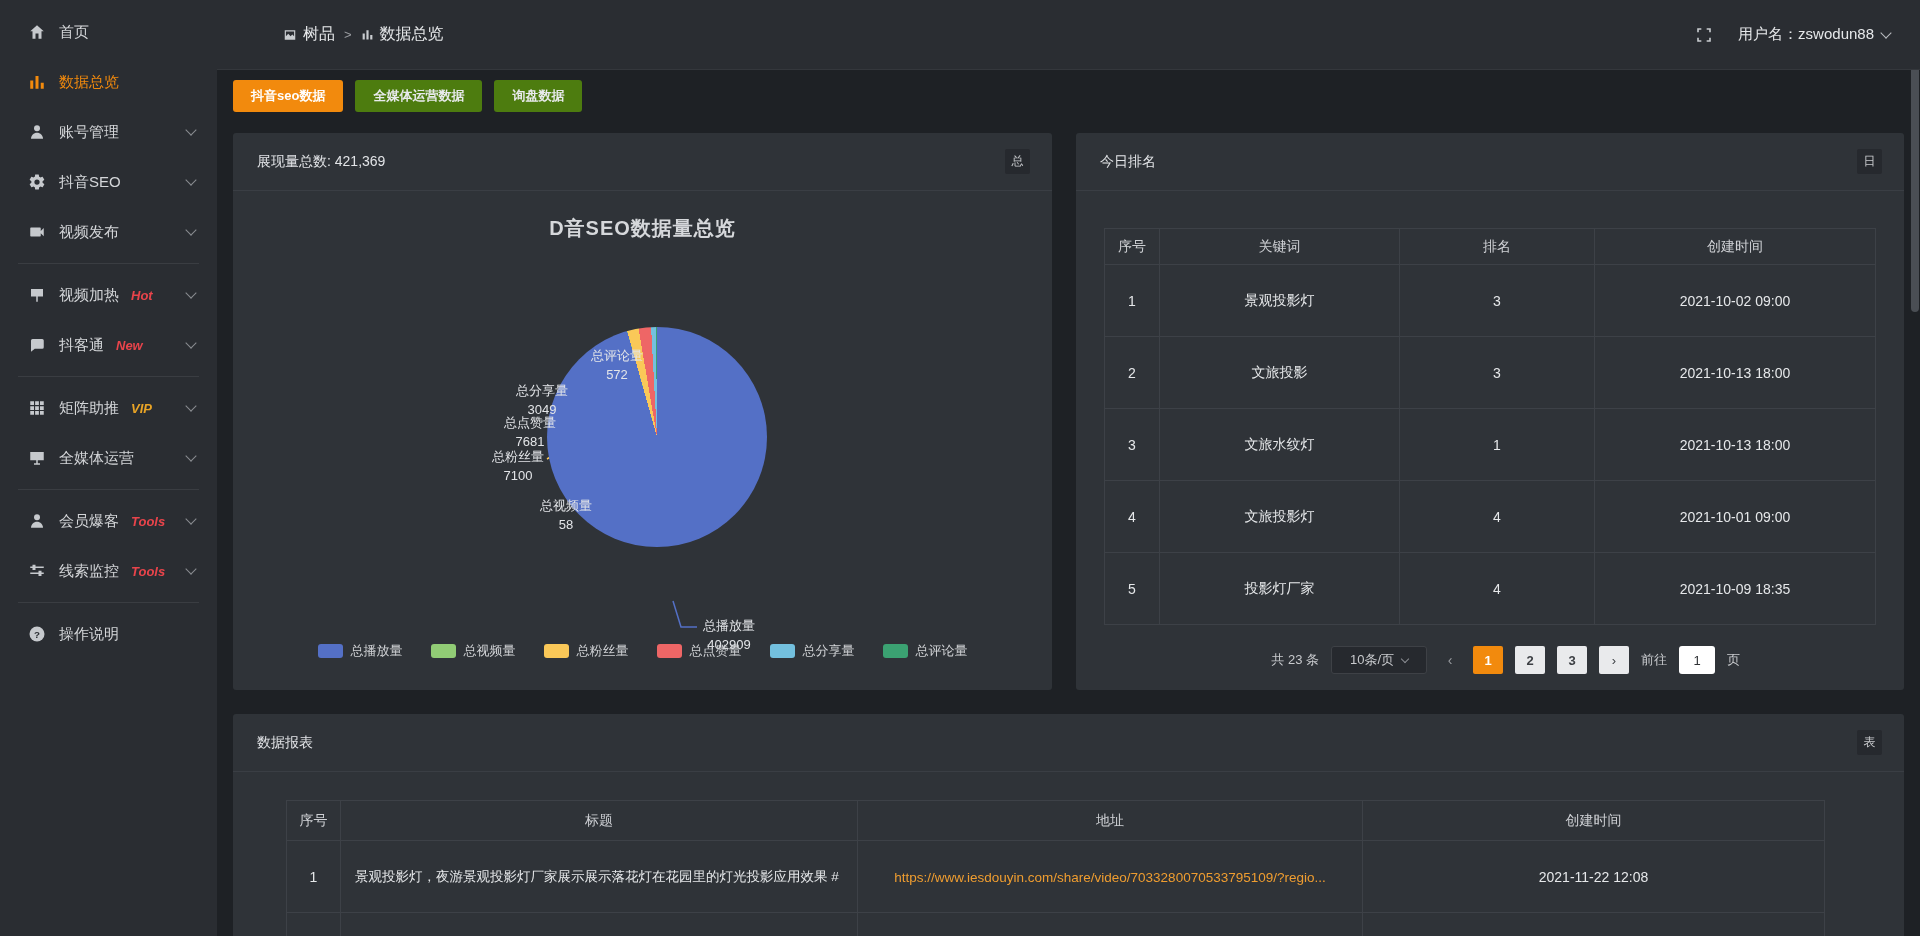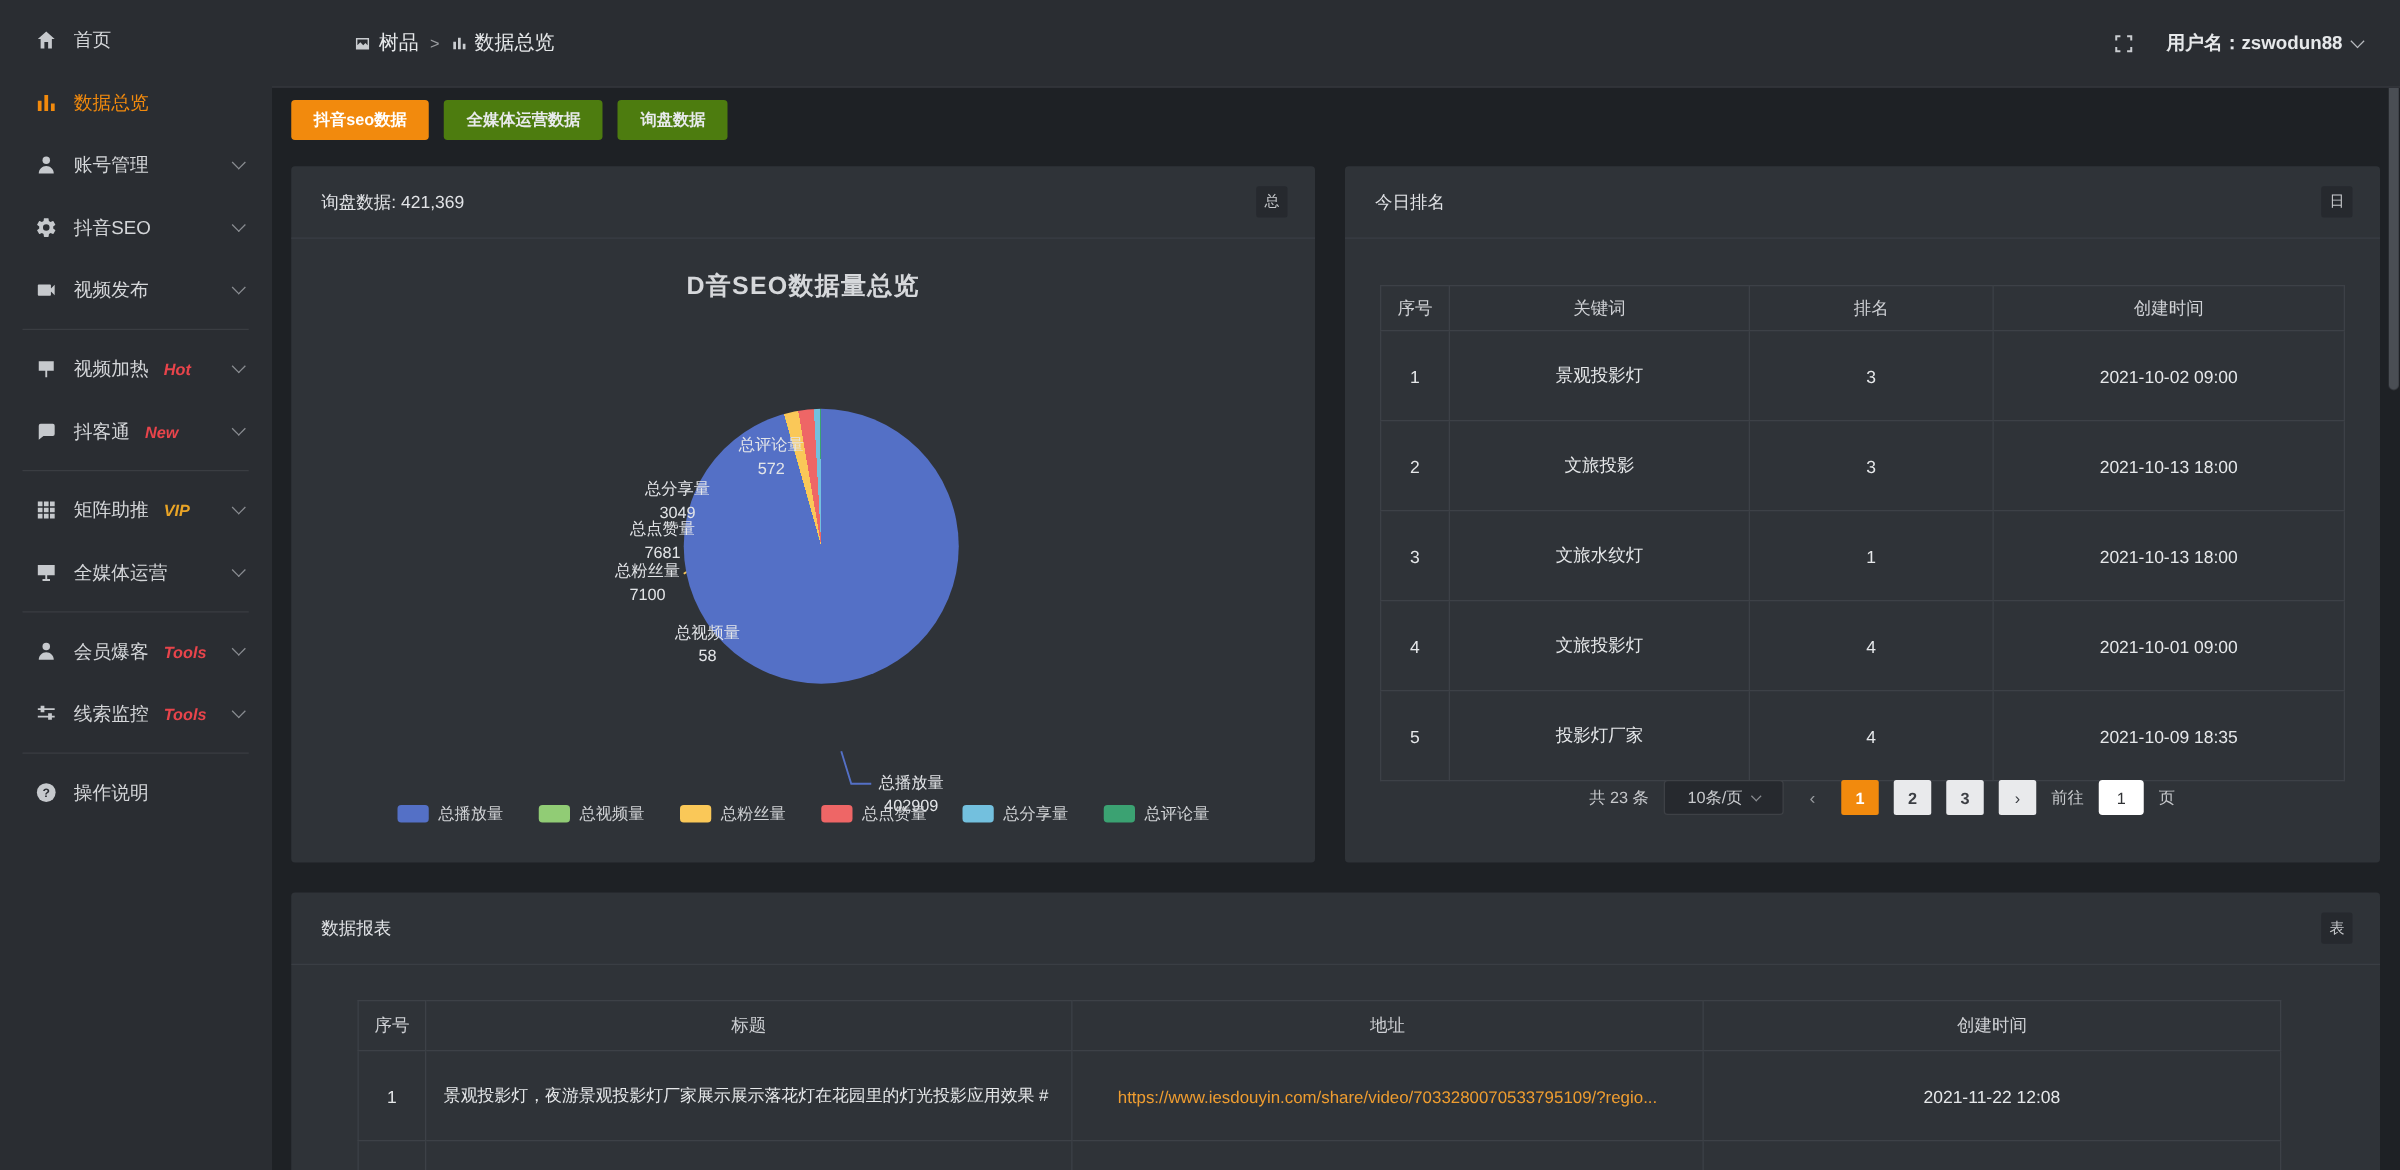--- a/index.html
+++ b/index.html
@@ -12,21 +12,21 @@
     font-family:"Liberation Sans","DejaVu Sans",sans-serif;color:var(--txt);}
   
   .topbar{position:fixed;left:217px;top:0;right:0;height:70px;background:var(--bar);
     border-bottom:1px solid #34373c;display:flex;align-items:center;z-index:5;}
   .breadcrumb{display:flex;align-items:center;gap:9px;margin-left:66px;font-size:16px;}
   .crumb{display:flex;align-items:center;gap:6px;cursor:pointer;}
   .crumb svg{display:block;}
   .bc-sep{color:#9a9da1;font-size:13px;}
   .top-right{margin-left:auto;display:flex;align-items:center;gap:26px;margin-right:30px;}
   .fullscreen{cursor:pointer;display:flex;}
-  .username{font-size:15px;display:flex;align-items:center;gap:8px;cursor:pointer;font-weight:bold;}
+  .username{font-size:15px;display:flex;align-items:center;gap:8px;cursor:pointer;}
   .chev{width:8px;height:8px;border-right:1.6px solid #b9bcc0;border-bottom:1.6px solid #b9bcc0;
     transform:rotate(45deg);margin-top:-4px;}
   
   .sidebar{position:fixed;left:0;top:0;bottom:0;width:217px;background:var(--bar);z-index:6;}
   .logo{padding:10px 0 0 18px;height:59px;position:relative;cursor:pointer;}
   .logo-arc{position:absolute;left:24px;top:6px;width:128px;height:18px;
     border-top:3px solid #fff;border-radius:50%/100% 100% 0 0;}
   .logo-text{font-size:27px;font-weight:800;letter-spacing:1px;color:#fff;padding-top:9px;white-space:nowrap;}
   .menu{padding-top:7px;}
   .mi{height:50px;display:flex;align-items:center;padding-left:28px;cursor:pointer;color:#d4d6d9;font-size:15px;position:relative;}
@@ -66,21 +66,21 @@
   th,td{border:1px solid var(--border);text-align:center;font-weight:normal;color:#e6e8ea;}
   th{height:36px;color:#cfd1d5;}
   .rank-table{position:absolute;left:28px;top:95px;width:771px;table-layout:fixed;}
   .rank-table td{height:72px;}
   .report-table{position:absolute;left:53px;top:86px;width:1538px;table-layout:fixed;}
   .report-table th{height:40px;}
   .report-table td{height:72px;}
   .cell-title{text-align:left !important;padding-left:14px;font-size:13.5px;}
   .link{color:var(--link);font-size:13.5px;cursor:pointer;text-decoration:none;}
   
-  .pagination{position:absolute;bottom:38px;right:164px;display:flex;align-items:center;gap:12px;font-size:13px;color:#c8cacd;}
+  .pagination{position:absolute;bottom:16px;right:164px;display:flex;align-items:center;gap:12px;font-size:13px;color:#c8cacd;}
   .psel{width:96px;height:28px;background:var(--btn);border:1px solid #3e4146;border-radius:3px;
     display:flex;align-items:center;justify-content:center;gap:8px;cursor:pointer;}
   .psel .chev{border-color:#8a8d92;width:6px;height:6px;margin-top:-2px;}
   .parrow{width:22px;height:28px;display:flex;align-items:center;justify-content:center;
     color:#9a9da1;font-size:14px;cursor:pointer;}
   .pnum{min-width:30px;height:28px;background:#e9eaec;color:#3c3f44;border-radius:2px;
     display:flex;align-items:center;justify-content:center;font-weight:bold;cursor:pointer;}
   .pnum.active{background:var(--accent);color:#fff;}
   .pnext{min-width:30px;height:28px;background:#e9eaec;color:#3c3f44;border-radius:2px;
     display:flex;align-items:center;justify-content:center;cursor:pointer;}
@@ -250,21 +250,21 @@
   <div class="tabs">
     <div class="tab active">抖音seo数据</div>
     <div class="tab">全媒体运营数据</div>
     <div class="tab">询盘数据</div>
   </div>
 
   <div class="panels">
 
     <section class="panel p-left">
       <div class="panel-hd">
-        <span><span>询盘数据:</span>&nbsp;<span>421,369</span></span>
+        <span><span>展现量总数:</span>&nbsp;<span>421,369</span></span>
         <span class="corner-btn">总</span>
       </div>
       <div class="chart">
         <div class="c-title">D音SEO数据量总览</div>
         <svg class="lines">
           <polyline points="413,172 430,177 433,196" fill="none" stroke-width="1.5" stroke="#3ba272"></polyline>
           <polyline points="334,204 390,199 409,193" fill="none" stroke-width="1.5" stroke="#73c0de"></polyline>
           <polyline points="324,236 352,222 401,199" fill="none" stroke-width="1.5" stroke="#ee6666"></polyline>
           <polyline points="314,268 344,250 396,206" fill="none" stroke-width="1.5" stroke="#fac858"></polyline>
           <polyline points="440,410 448,436 464,436" fill="none" stroke-width="1.5" stroke="#5470c6"></polyline>

